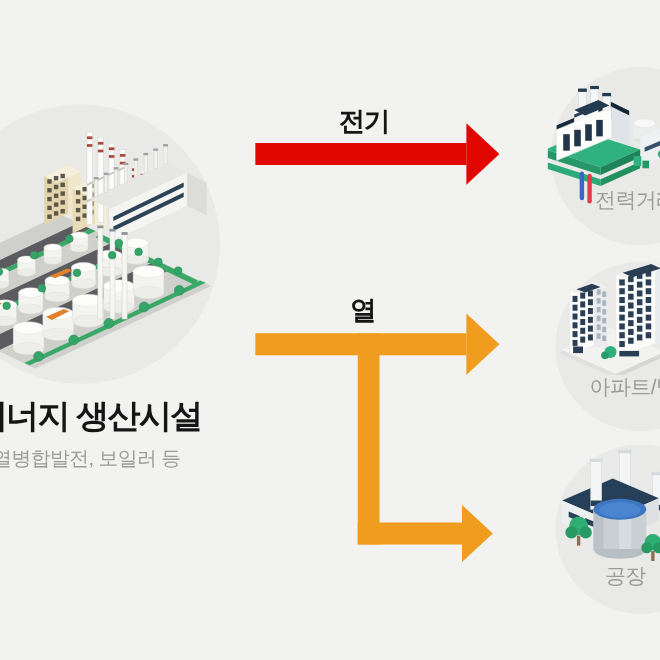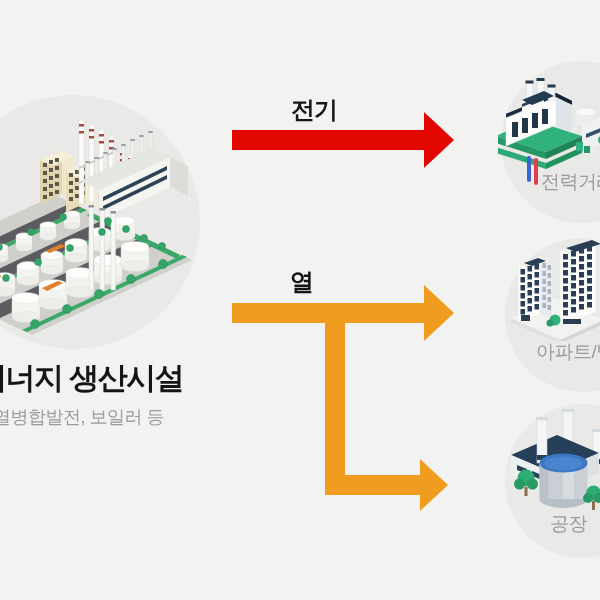--- a/index.html
+++ b/index.html
@@ -18,21 +18,21 @@
   #dest-illu-1{left:498px;top:78px;}
   #dest-illu-2{left:508px;top:236px;}
   #dest-illu-3{left:505px;top:403px;}
   .arrow{position:absolute;}
   #electricity-arrow{left:232px;top:110px;}
   #heat-arrow{left:232px;top:283px;}
   #heat-branch-arrow{left:325px;top:303px;}
   .fill-electric{fill:var(--electricity-arrow,#e10600);}
   .fill-heat{fill:var(--heat-arrow,#f09c1e);}
   .flow-label{
-    position:absolute;width:80px;text-align:left;
+    position:absolute;width:80px;text-align:center;
     font-size:24px;font-weight:800;letter-spacing:-1px;
     color:var(--heading-text,#151515);
   }
   #electricity-label{left:291px;top:94px;}
   #heat-label{left:290px;top:266px;}
   .dest-label{
     position:absolute;font-size:19px;font-weight:500;white-space:nowrap;
     color:var(--caption-text,#9b9b9b);letter-spacing:-0.5px;
   }
   #dest-label-1{left:541px;top:169px;}

